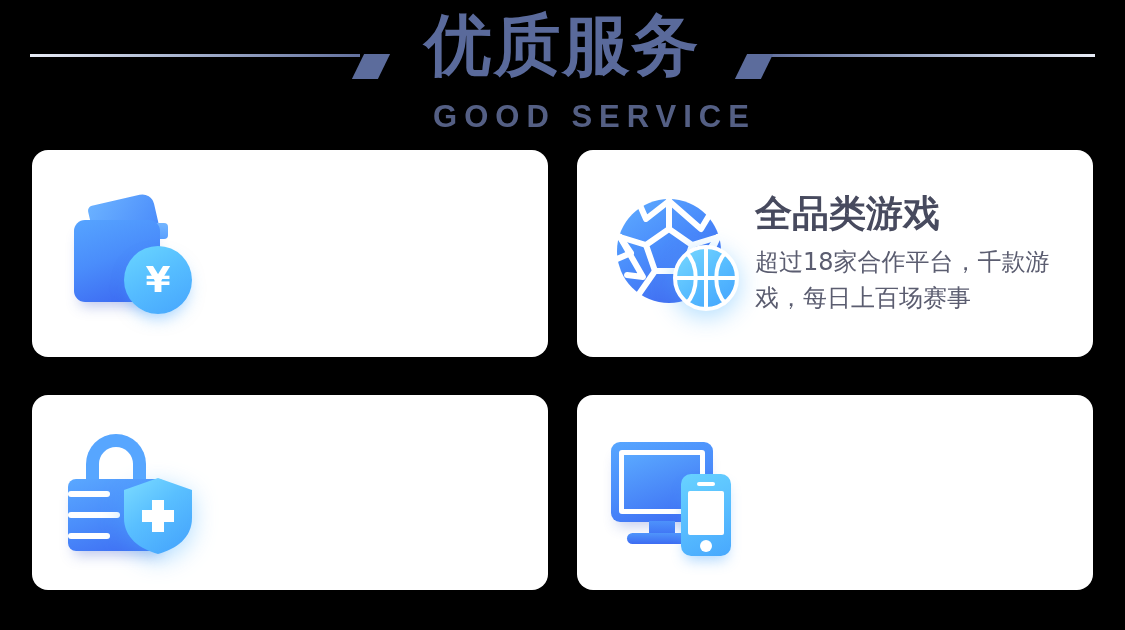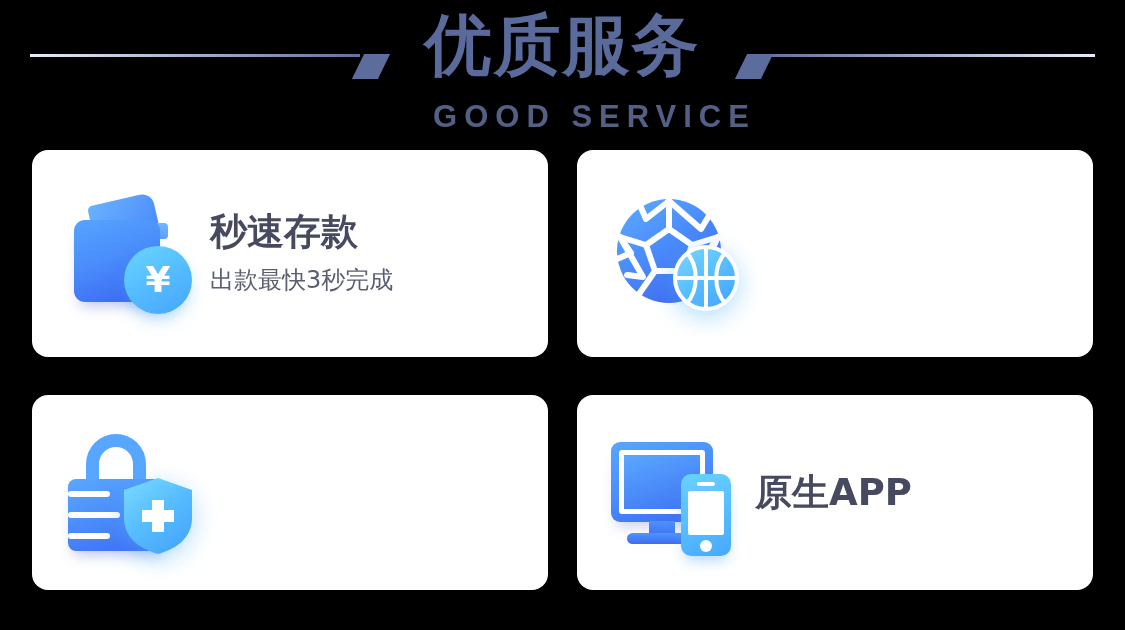--- a/index.html
+++ b/index.html
@@ -325,24 +325,20 @@
   <div class="grid">
 
     <div class="card">
       <div class="card-icon">
         <div class="wallet-flap"></div>
         <div class="wallet-flap-mask"></div>
         <div class="wallet-body"></div>
         <div class="wallet-clasp"></div>
         <div class="wallet-clasp-inner"></div>
         <div class="coin">¥</div>
-      </div>
-      <div class="card-text">
-        <div class="card-title">秒速存款</div>
-        <div class="card-sub">出款最快3秒完成</div>
       </div>
     </div>
 
     <div class="card">
       <div class="card-icon">
         <svg class="soccer" viewBox="0 0 108 108">
           <defs>
             <linearGradient id="sbg" x1="0" y1="0" x2="0.7" y2="1">
               <stop offset="0" stop-color="#5fadff"></stop>
               <stop offset="0.5" stop-color="#4a8cfb"></stop>
@@ -375,20 +371,24 @@
           </defs>
           <circle cx="33" cy="33" r="31" fill="url(#bbg)" stroke="#ffffff" stroke-width="4"></circle>
           <g fill="none" stroke="#ffffff" stroke-width="4">
             <line x1="33" y1="2" x2="33" y2="64"></line>
             <line x1="2" y1="33" x2="64" y2="33"></line>
             <path d="M13,7 C26,20 26,46 13,59"></path>
             <path d="M53,7 C40,20 40,46 53,59"></path>
           </g>
         </svg>
       </div>
+      <div class="card-text">
+        <div class="card-title">全品类游戏</div>
+        <div class="card-sub">超过18家合作平台，千款游戏，每日上百场赛事</div>
+      </div>
     </div>
 
     <div class="card">
       <div class="card-icon">
         <div class="lock-shackle"></div>
         <div class="lock-body"></div>
         <div class="lock-line l1"></div>
         <div class="lock-line l2"></div>
         <div class="lock-line l3"></div>
         <svg class="shield" viewBox="0 0 72 80">
@@ -410,18 +410,17 @@
         <div class="monitor-frame"></div>
         <div class="monitor-screen"></div>
         <div class="monitor-neck"></div>
         <div class="monitor-base"></div>
         <div class="phone"></div>
         <div class="phone-speaker"></div>
         <div class="phone-screen"></div>
         <div class="phone-home"></div>
       </div>
       <div class="card-text">
-        <div class="card-title">原生APP</div>
       </div>
     </div>
 
   </div>
 </div>
 
 </body></html>

